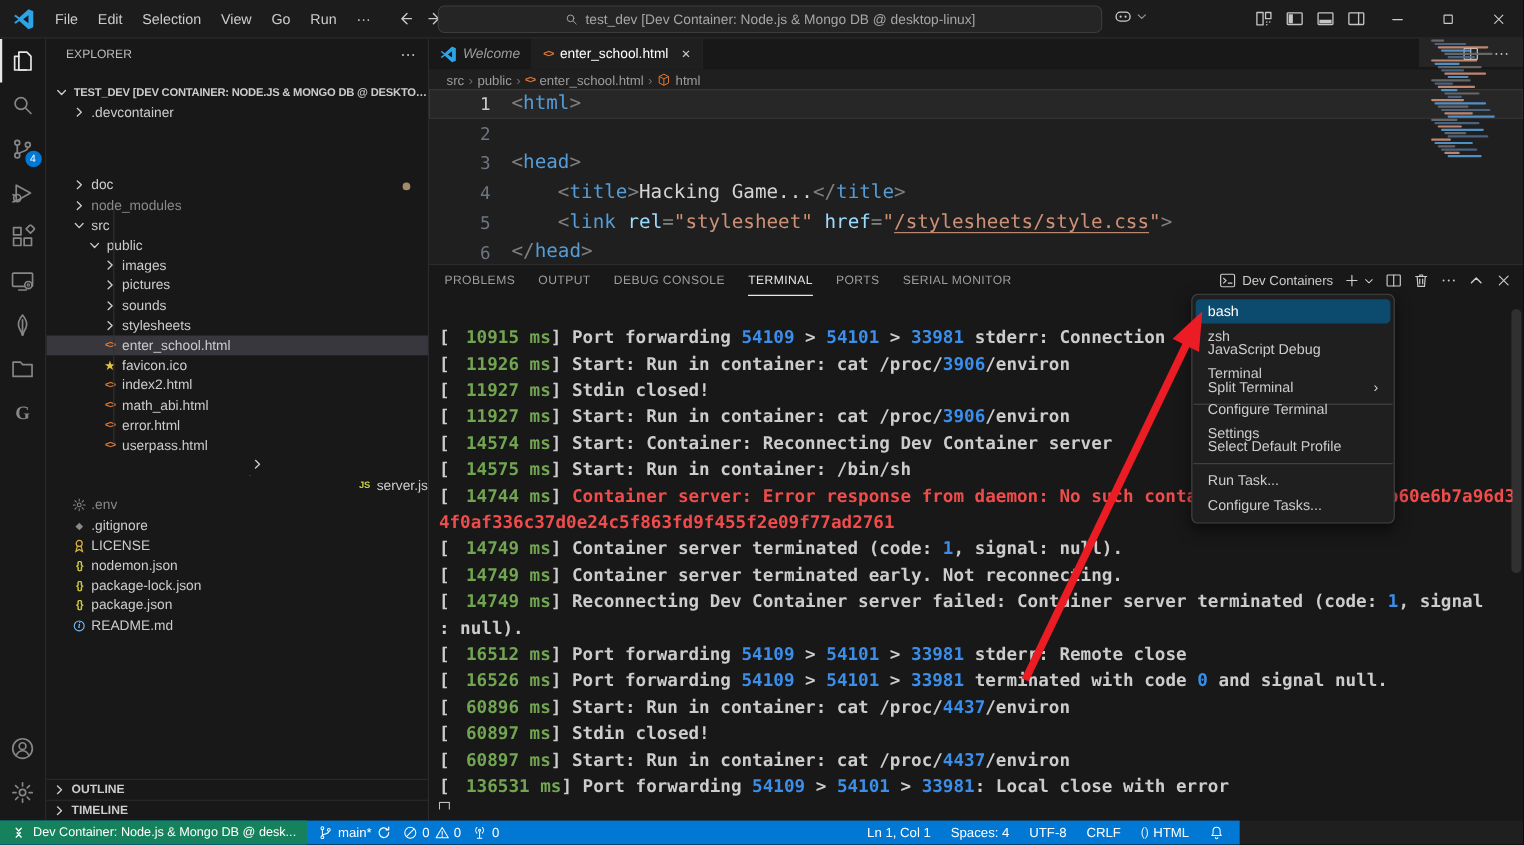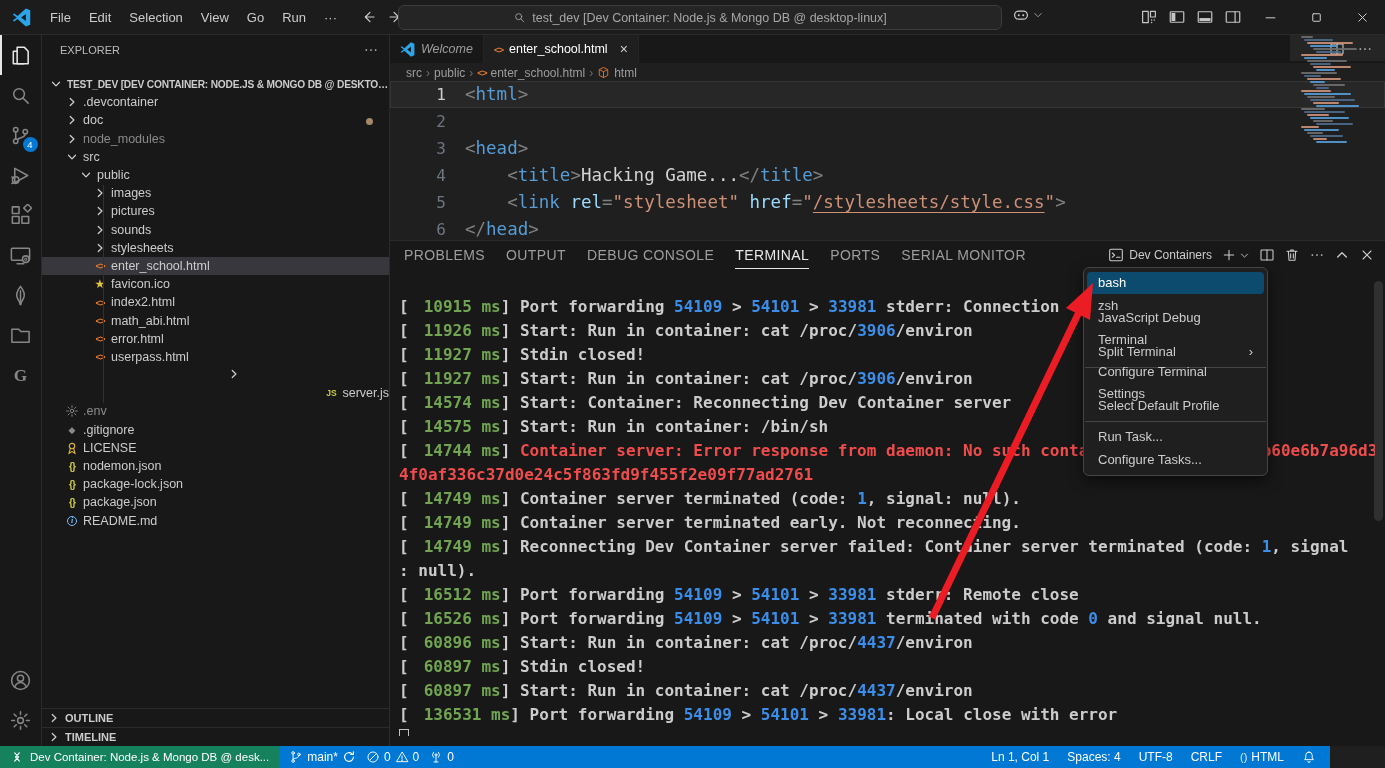--- a/index.html
+++ b/index.html
@@ -99,36 +99,36 @@
   .c-u{color:#ce9178;text-decoration:underline;text-underline-offset:4px;}
   .minimap{position:absolute;right:26px;top:1px;width:58px;height:118px;opacity:.9;}
   .mm-row{height:2px;margin-bottom:1px;border-radius:1px;}
   .mm-slider{position:absolute;right:0;top:0;width:95px;height:26px;background:rgba(255,255,255,0.06);}
 
   
   .panel{position:absolute;left:390px;top:240px;width:995px;height:506px;background:#181818;
          border-top:1px solid #2b2b2b;}
   .panel-header{position:absolute;left:0;top:0;right:0;height:28px;display:flex;align-items:center;
                 padding-left:14px;gap:21px;}
-  .ptab{font-size:14px;letter-spacing:.4px;color:#9d9d9d;height:28px;display:flex;align-items:center;}
+  .ptab{font-size:11px;letter-spacing:.4px;color:#9d9d9d;height:28px;display:flex;align-items:center;}
   .ptab.active{color:#e7e7e7;box-shadow:inset 0 -1px 0 #e7e7e7;}
   .panel-toolbar{position:absolute;right:10px;top:0;height:28px;display:flex;align-items:center;gap:9px;color:#ccc;}
   .panel-toolbar .ic{width:16px;height:16px;}
   .pt-profile{display:flex;align-items:center;gap:5px;font-size:12px;}
   .pt-plus{display:flex;align-items:center;}
   .pt-plus .ic.sm{width:11px;height:11px;margin-left:2px;}
   .terminal{position:absolute;left:9px;top:54px;right:10px;bottom:10px;
             font-family:"DejaVu Sans Mono","Liberation Mono",monospace;font-size:16px;font-weight:700;
             line-height:24px;white-space:pre;overflow:hidden;}
   .t-w{color:#cccccc;} .t-g{color:#71a551;margin-left:15px;} .t-b{color:#3b8eea;} .t-r{color:#f14c4c;}
   .cursor{width:10px;height:20px;border:1px solid #c2c2c2;margin-top:2px;}
   .pscroll{position:absolute;right:2px;top:40px;width:9px;height:240px;background:rgba(121,121,121,0.25);border-radius:5px;}
 
   
-  .statusbar{position:absolute;left:0;top:746px;width:1330px;height:22px;background:#0078d4;
+  .statusbar{position:absolute;left:0;top:746px;width:1127px;height:22px;background:#0078d4;
              display:flex;align-items:center;font-size:12px;color:#fff;z-index:10;}
   .sb-remote{height:22px;background:#16825d;display:flex;align-items:center;gap:6px;padding:0 10px;
              font-size:11.5px;white-space:nowrap;}
   .sb-item{display:flex;align-items:center;gap:4px;margin-left:10px;white-space:nowrap;}
   .sb-ic{width:14px;height:14px;display:inline-flex;}
   .sb-right{margin-left:auto;display:flex;align-items:center;gap:18px;padding-right:14px;}
   .sb-right .sb-item{margin-left:0;}
 
   
   .dropdown{position:absolute;left:1083px;top:267px;width:185px;background:#1f1f1f;
@@ -373,21 +373,21 @@
           <span class="lbl">TEST_DEV [DEV CONTAINER: NODE.JS &amp; MONGO DB @ DESKTOP-LINUX]</span>
         </div>
         <div class="tree-row" style="padding-left: 22px;">
           <span class="tw">
             <svg viewBox="0 0 16 16" fill="none" stroke="currentColor" stroke-width="1.6" stroke-linecap="round" stroke-linejoin="round">
               <path d="M6 4l4.2 4L6 12" stroke-width="1.4"></path>
             </svg>
           </span>
           <span class="lbl">.devcontainer</span>
         </div>
-        <div class="tree-row" style="padding-left: 22px;">
+        <div class="tree-row" style="padding-left: 22px; margin-top: 48px;">
           <span class="tw">
             <svg viewBox="0 0 16 16" fill="none" stroke="currentColor" stroke-width="1.6" stroke-linecap="round" stroke-linejoin="round">
               <path d="M6 4l4.2 4L6 12" stroke-width="1.4"></path>
             </svg>
           </span>
           <span class="lbl">doc</span>
           <span class="dotbadge"></span>
         </div>
         <div class="tree-row muted" style="padding-left: 22px;">
           <span class="tw">

